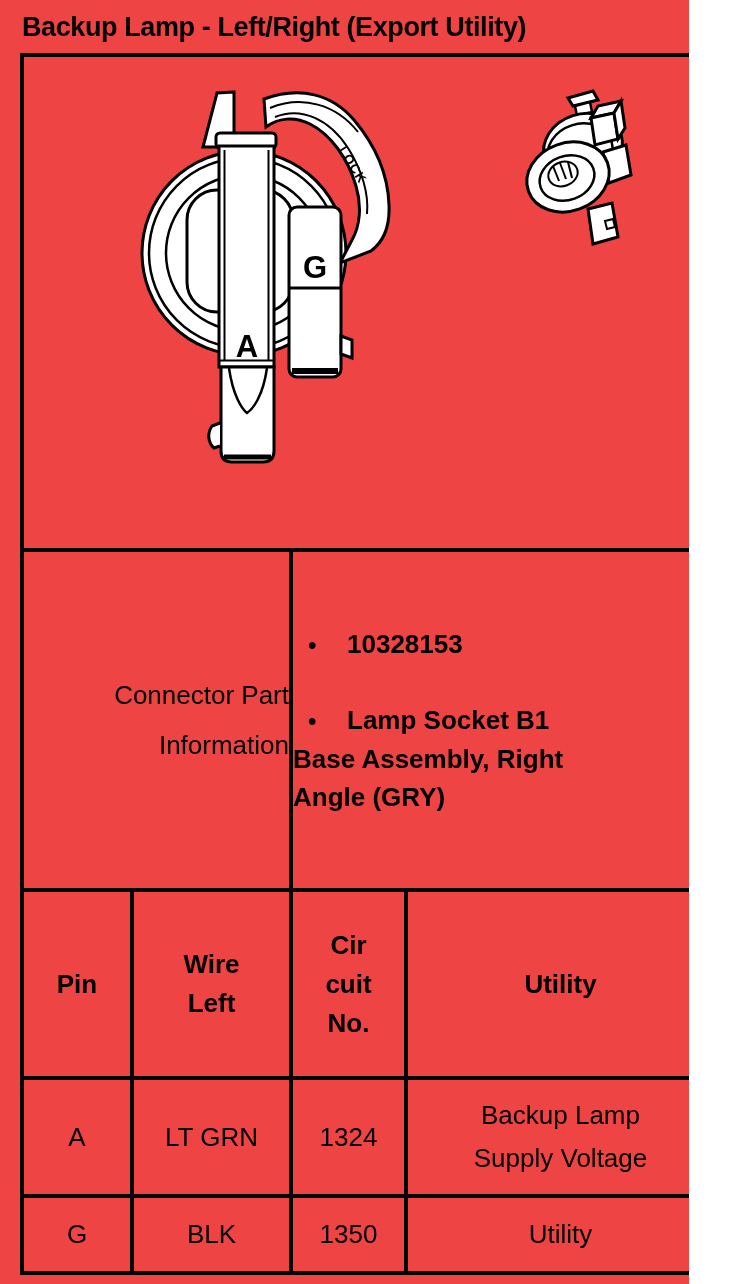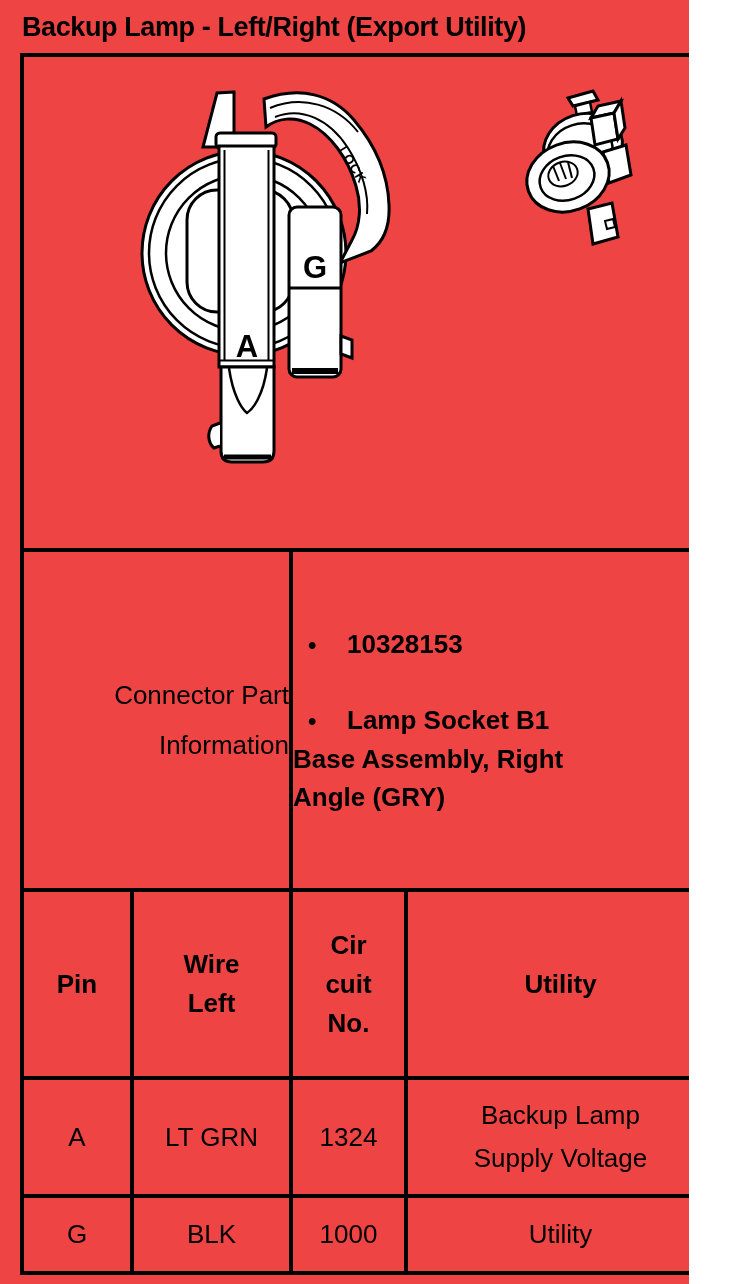--- a/index.html
+++ b/index.html
@@ -143,18 +143,18 @@
       <td class="c">A</td>
       <td class="c">LT GRN</td>
       <td class="c">1324</td>
       <td class="fn">Backup Lamp
 Supply Voltage</td>
     </tr>
 
     <tr class="row-g">
       <td class="c">G</td>
       <td class="c">BLK</td>
-      <td class="c">1000</td>
+      <td class="c">1350</td>
       <td class="fn">Utility</td>
     </tr>
   </tbody>
     </table>
 </div>
 
 </body></html>

